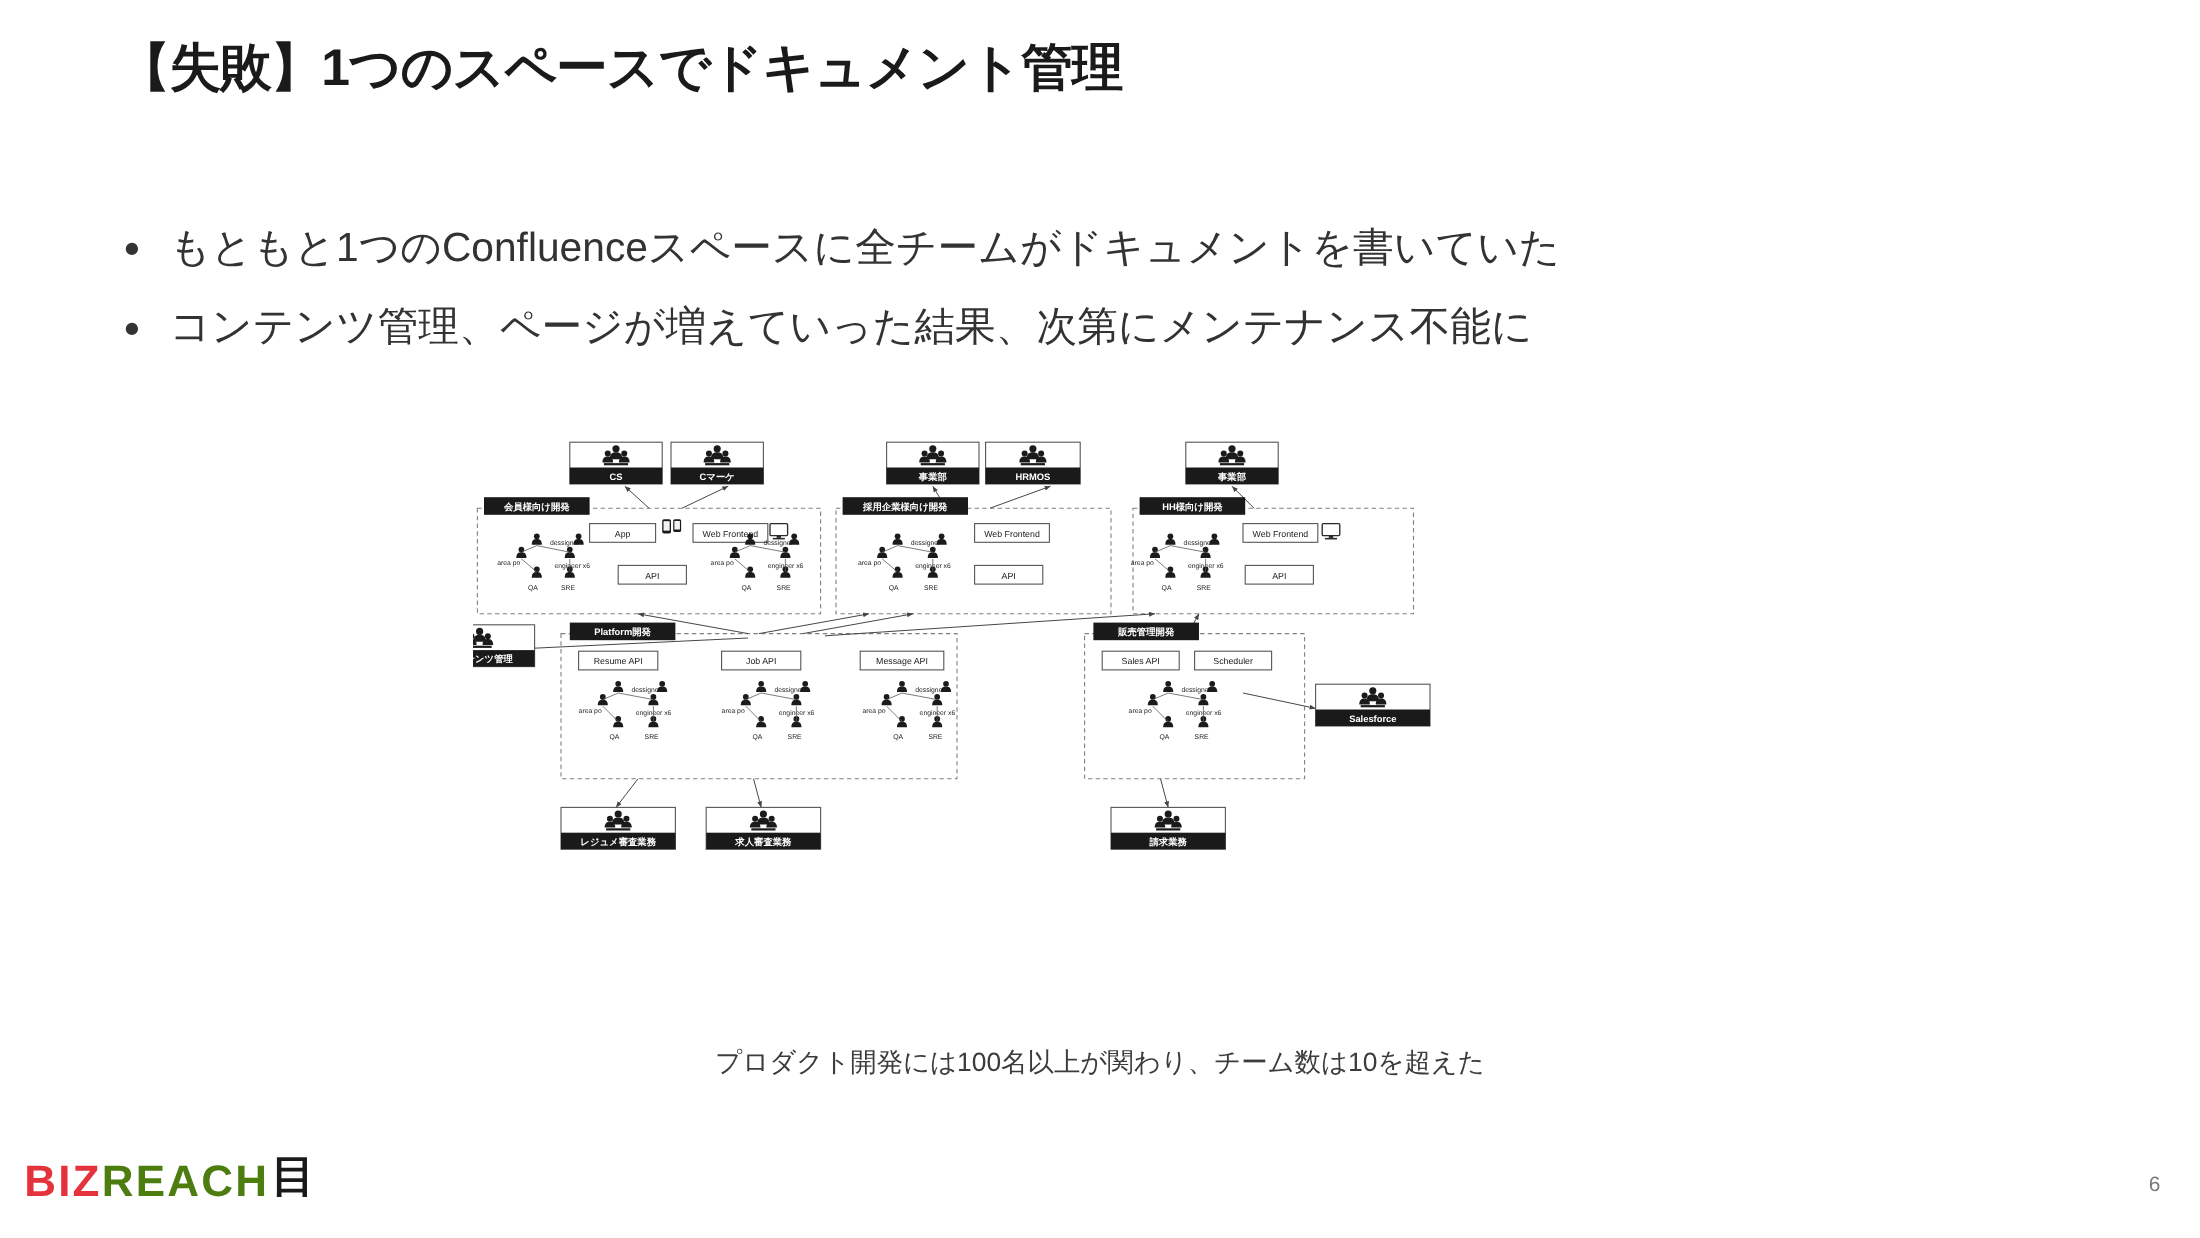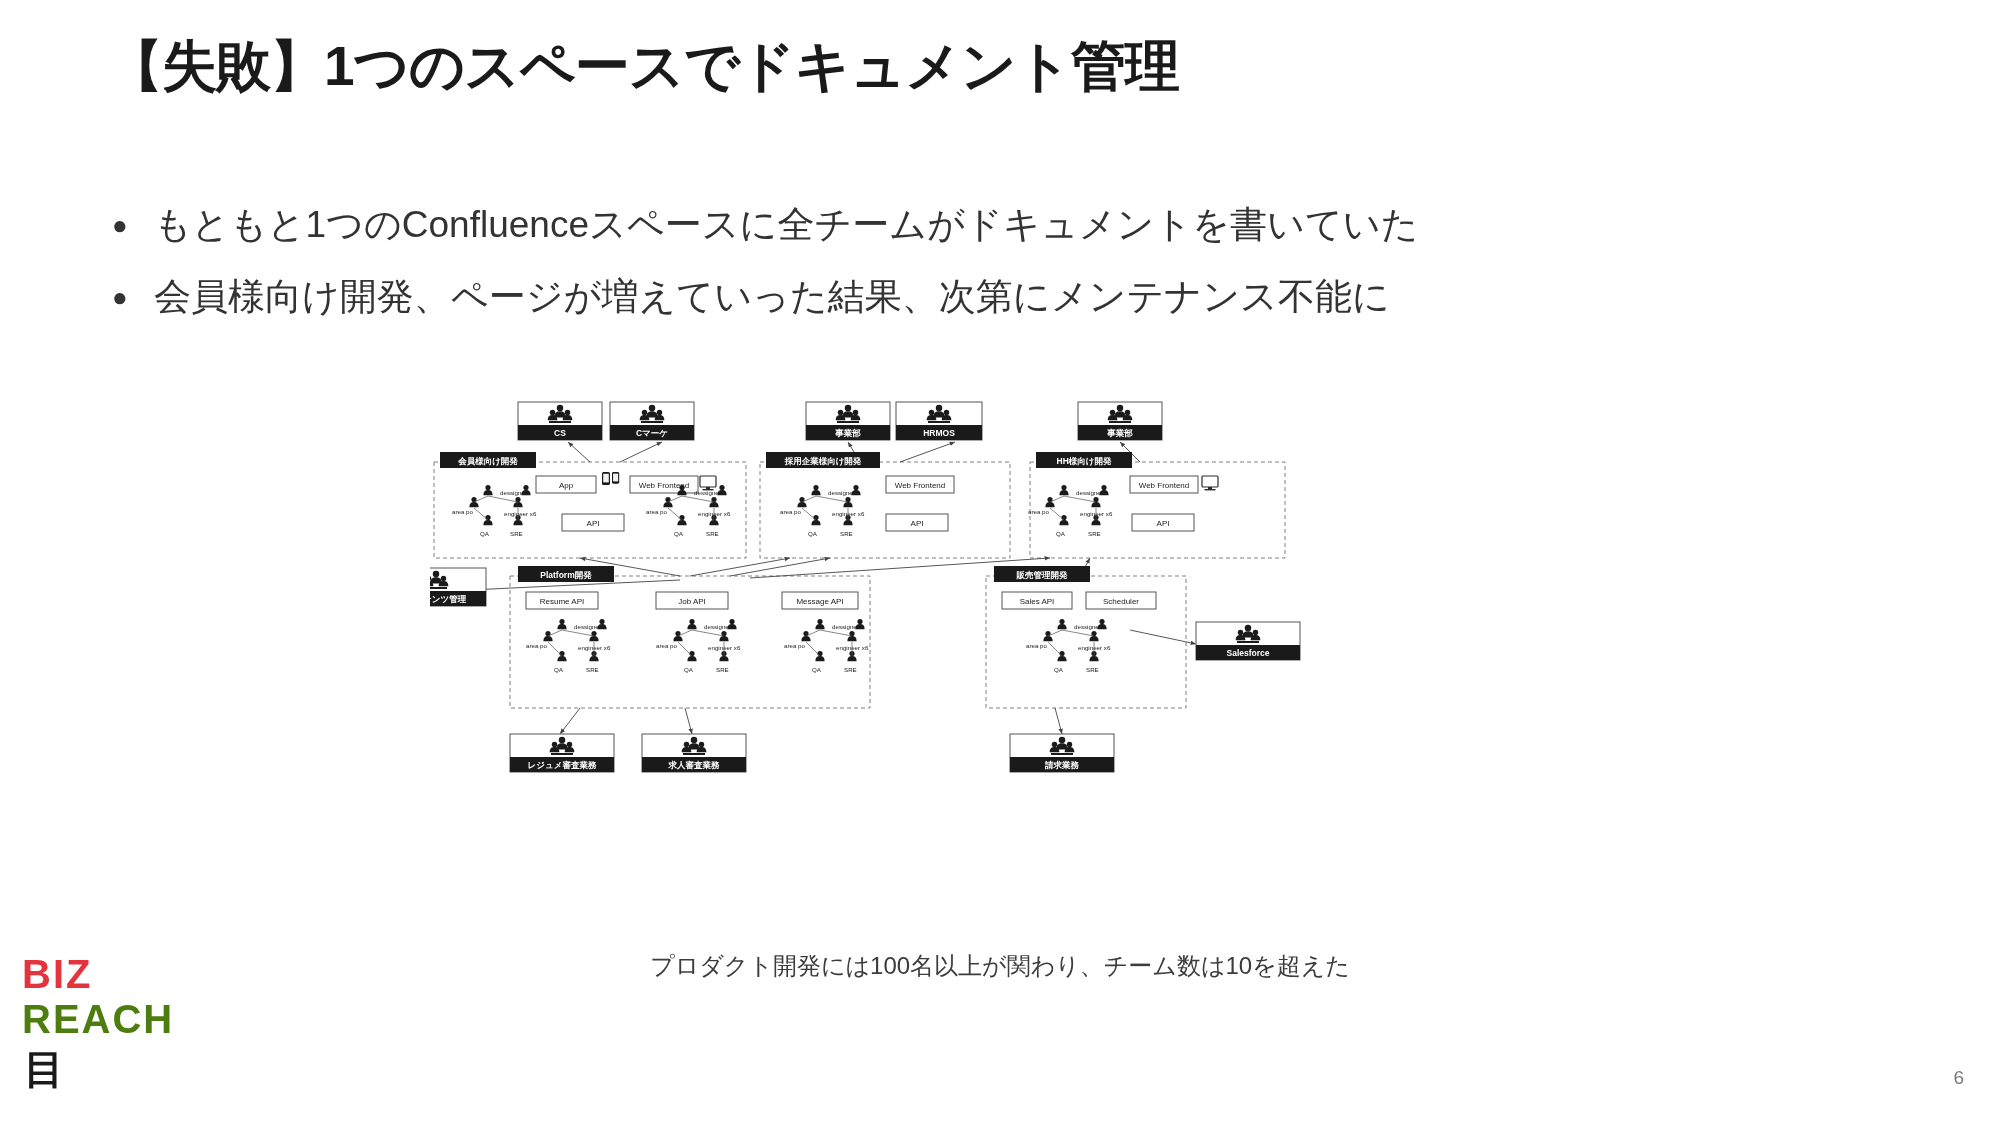--- a/index.html
+++ b/index.html
@@ -10,21 +10,21 @@
     background:#ffffff;
     font-family:"Liberation Sans","DejaVu Sans",sans-serif;
     color:#222;
     position:relative;
     overflow:hidden;
   }
   
   .slide-title {
     position:absolute;
     left:108px; top:30px;
-    font-size:55px;
+    font-size:47px;
     font-weight:bold;
     letter-spacing:-1px;
     color:#1a1a1a;
     white-space:nowrap;
   }
   
   .bullets {
     position:absolute;
     left:108px; top:200px;
     width:1800px;
@@ -68,22 +68,21 @@
     color:#3c3c3c;
   }
   
   .logo {
     position:absolute;
     left:22px; bottom:28px;
     font-size:40px;
     font-weight:bold;
     letter-spacing:2px;
     display:flex;
-    align-items:flex-start;
-    flex-direction:column;
+    align-items:flex-end;
   }
   .logo .biz { color:#e5333d; }
   .logo .reach { color:#4d7c0f; }
   .logo .mark {
     display:inline-block;
     margin-left:2px;
     color:#1a1a1a;
     font-size:40px;
   }
   .page-num {
@@ -98,21 +97,21 @@
 
 <div class="slide-title">【失敗】1つのスペースでドキュメント管理</div>
 
 <div class="bullets">
   <div class="bullet-row">
     <span class="bullet-dot">●</span>
     <span class="bullet-text">もともと1つのConfluenceスペースに全チームがドキュメントを書いていた</span>
   </div>
   <div class="bullet-row">
     <span class="bullet-dot">●</span>
-    <span class="bullet-text">会員様向け開発、ページが増えていった結果、次第にメンテナンス不能に</span>
+    <span class="bullet-text">コンテンツ管理、ページが増えていった結果、次第にメンテナンス不能に</span>
   </div>
 </div>
 
 <div class="diagram">
 <svg width="1200" height="520" viewBox="0 0 1200 520" xmlns="http://www.w3.org/2000/svg">
   <defs>
     <marker id="arrow" markerWidth="7" markerHeight="7" refX="6" refY="2.5" orient="auto">
       <path d="M0,0 L6,2.5 L0,5 z" fill="#444"></path>
     </marker>
 

